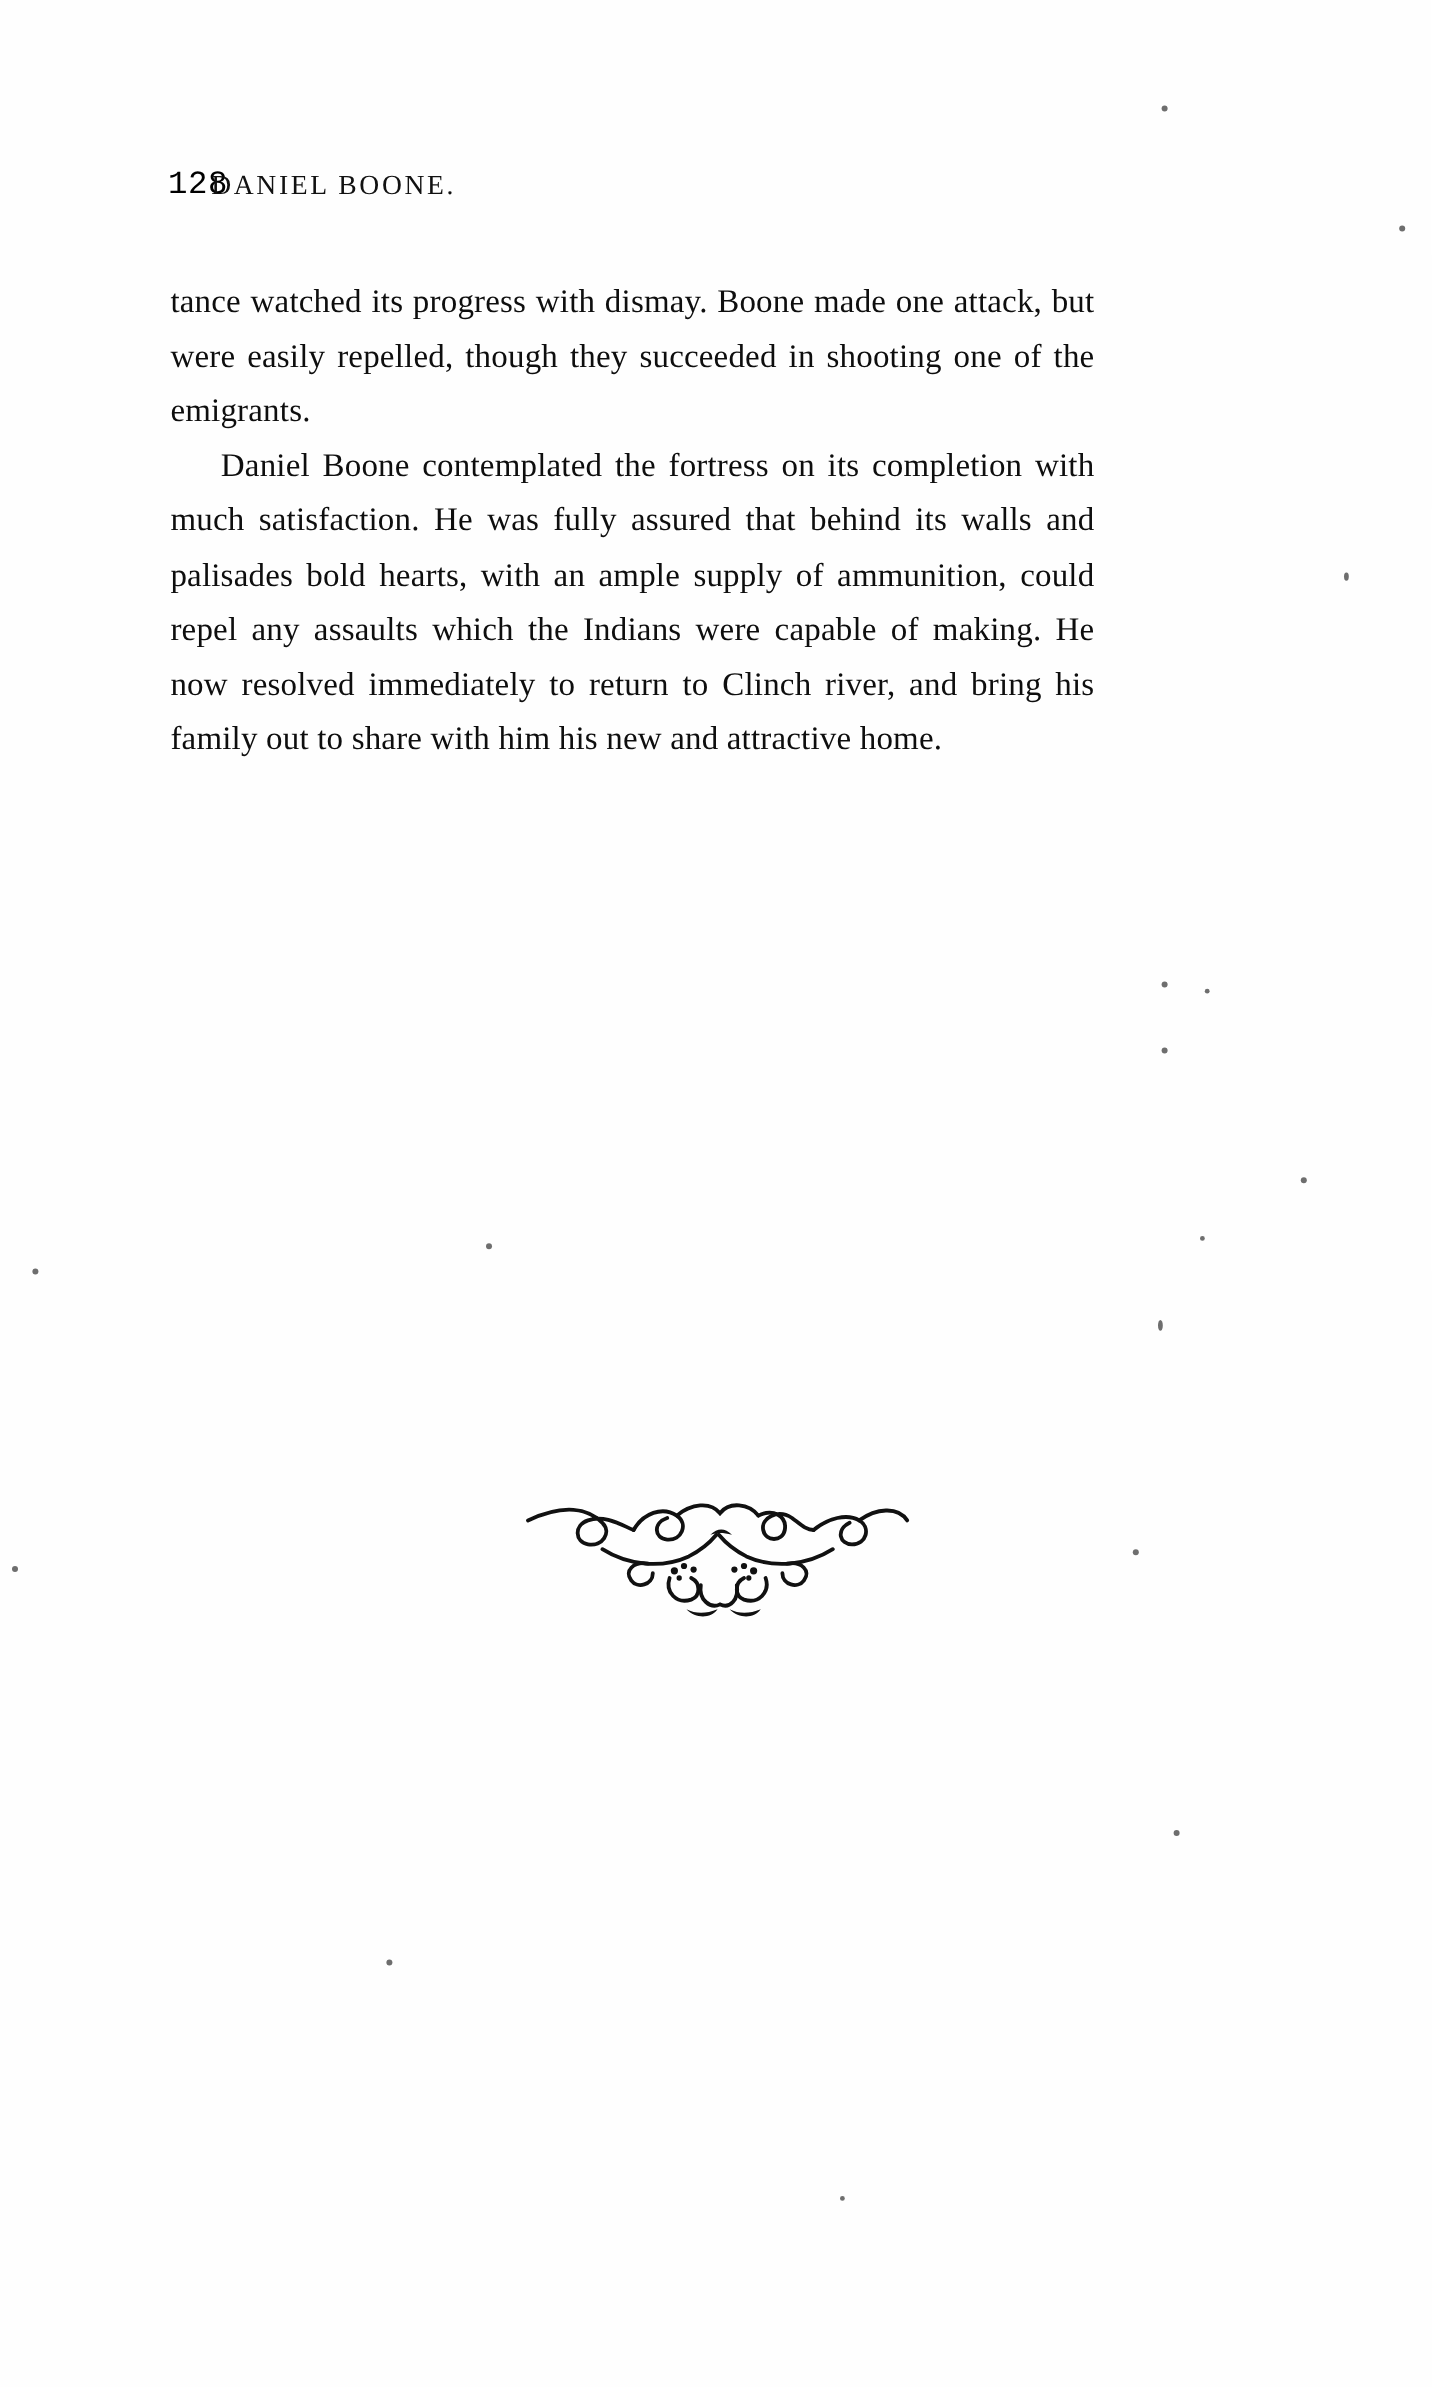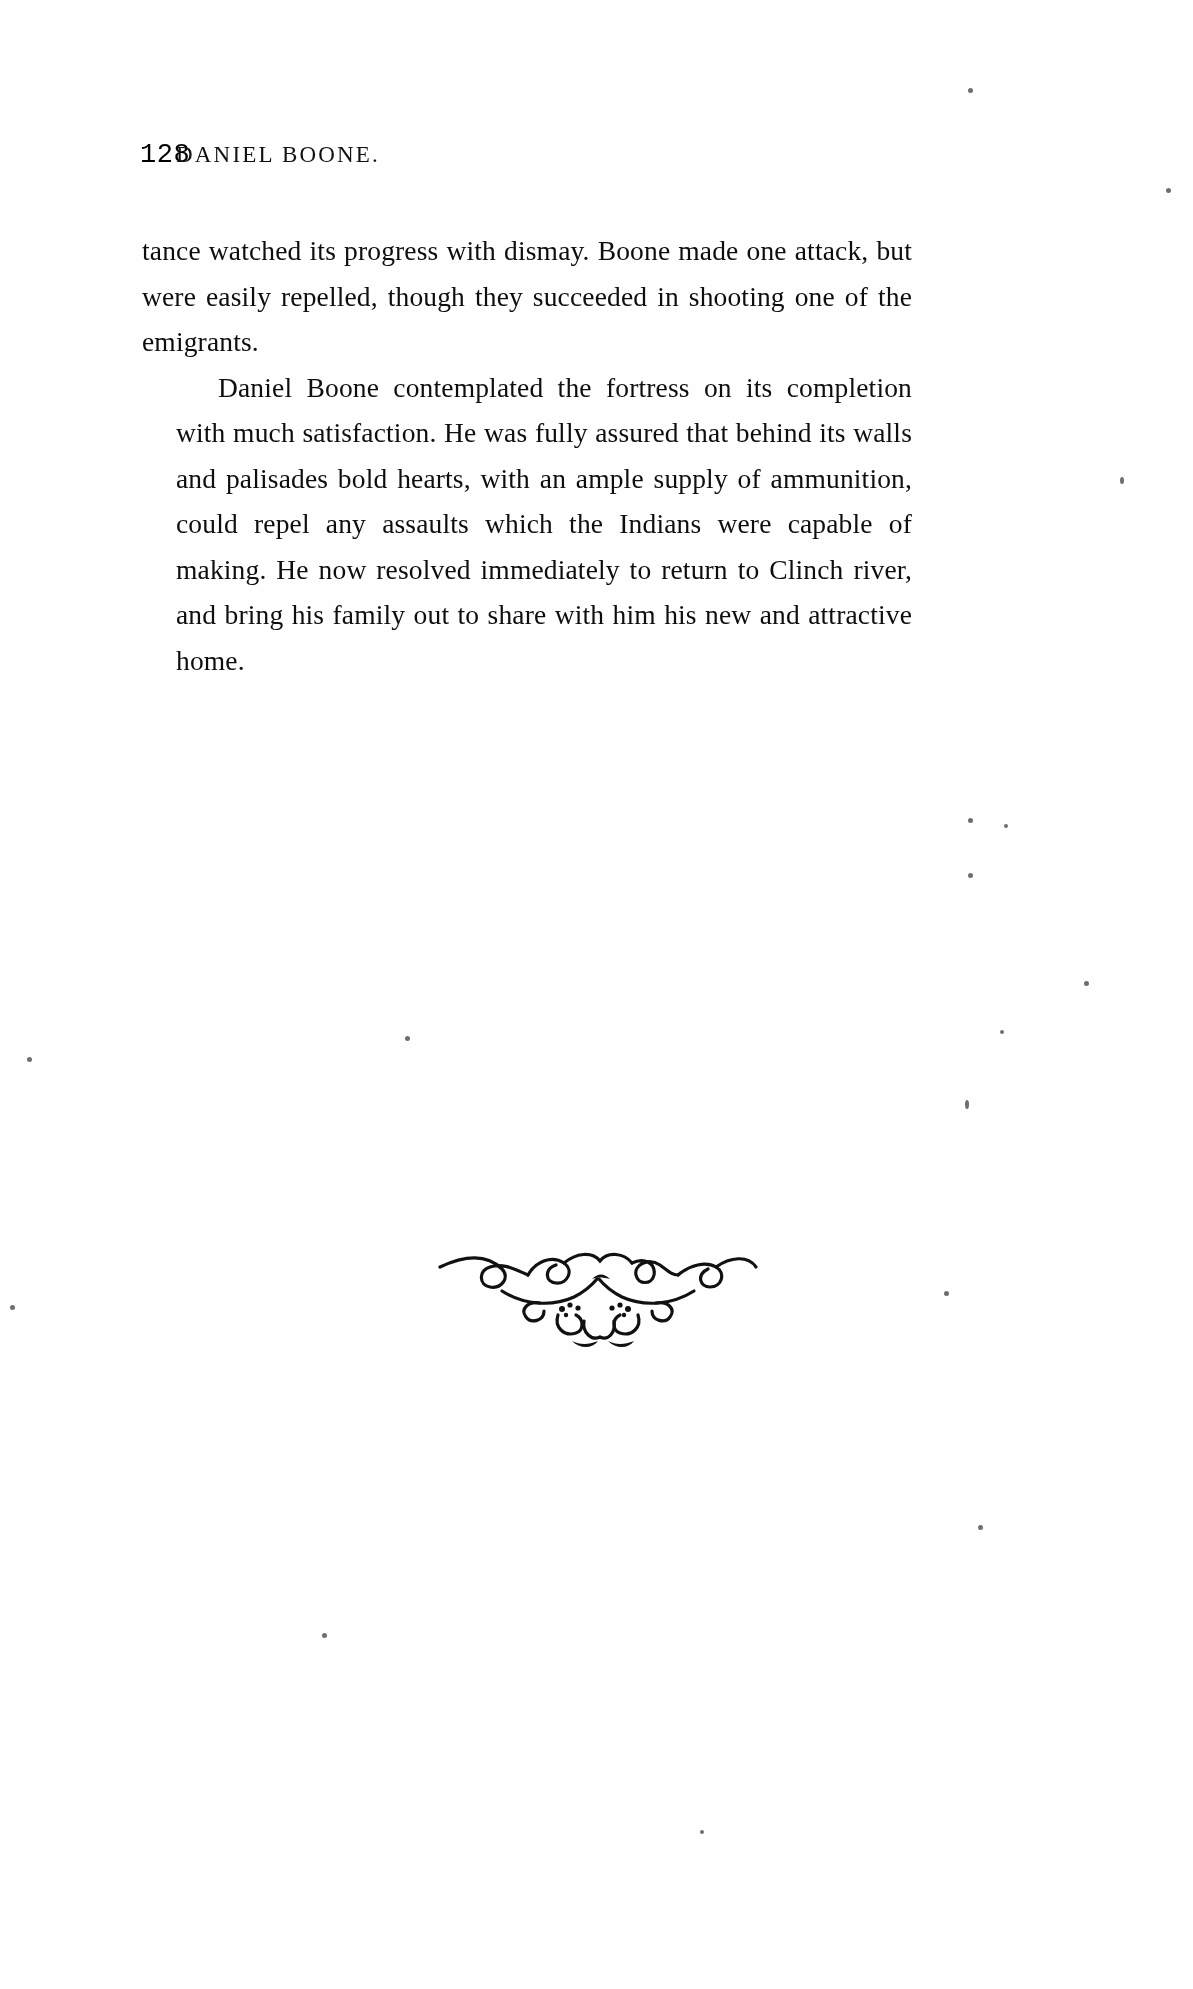--- a/index.html
+++ b/index.html
@@ -62,21 +62,20 @@
     margin: 0 0 0 0;
     font-size: 27.5px;
     line-height: 45.5px;
     text-align: justify;
     text-justify: inter-word;
     color: #0e0e0e;
     letter-spacing: 0.15px;
   }
   p.para.indent {
     text-indent: 42px;
-    margin-left: 34px;
   }
   p.para + p.para {
     margin-top: 0px;
   }
 
   
   .ornament {
     position: absolute;
     left: 50%;
     top: 1245px;

